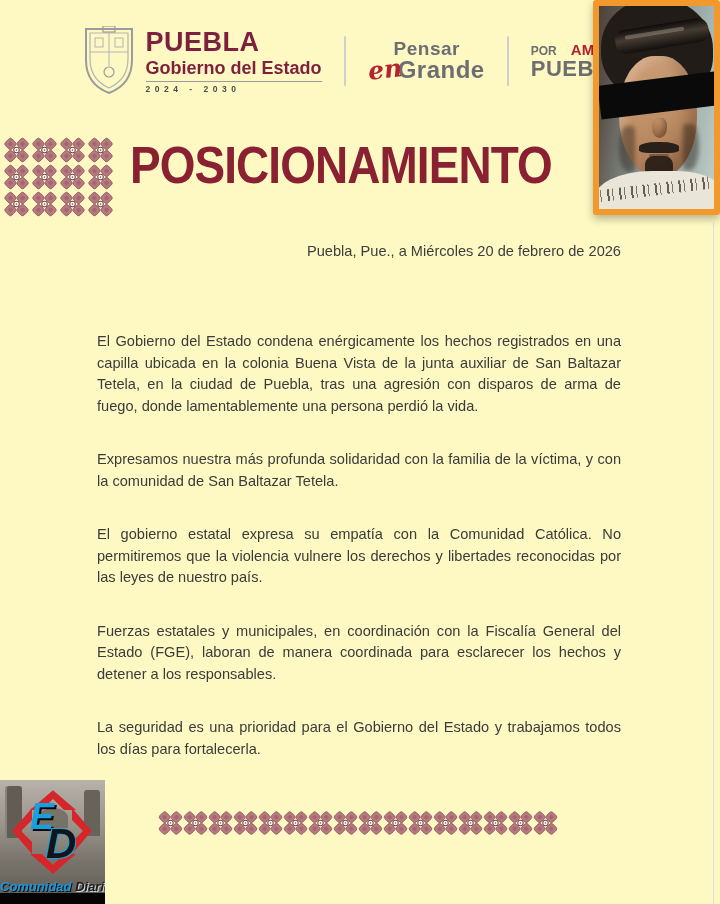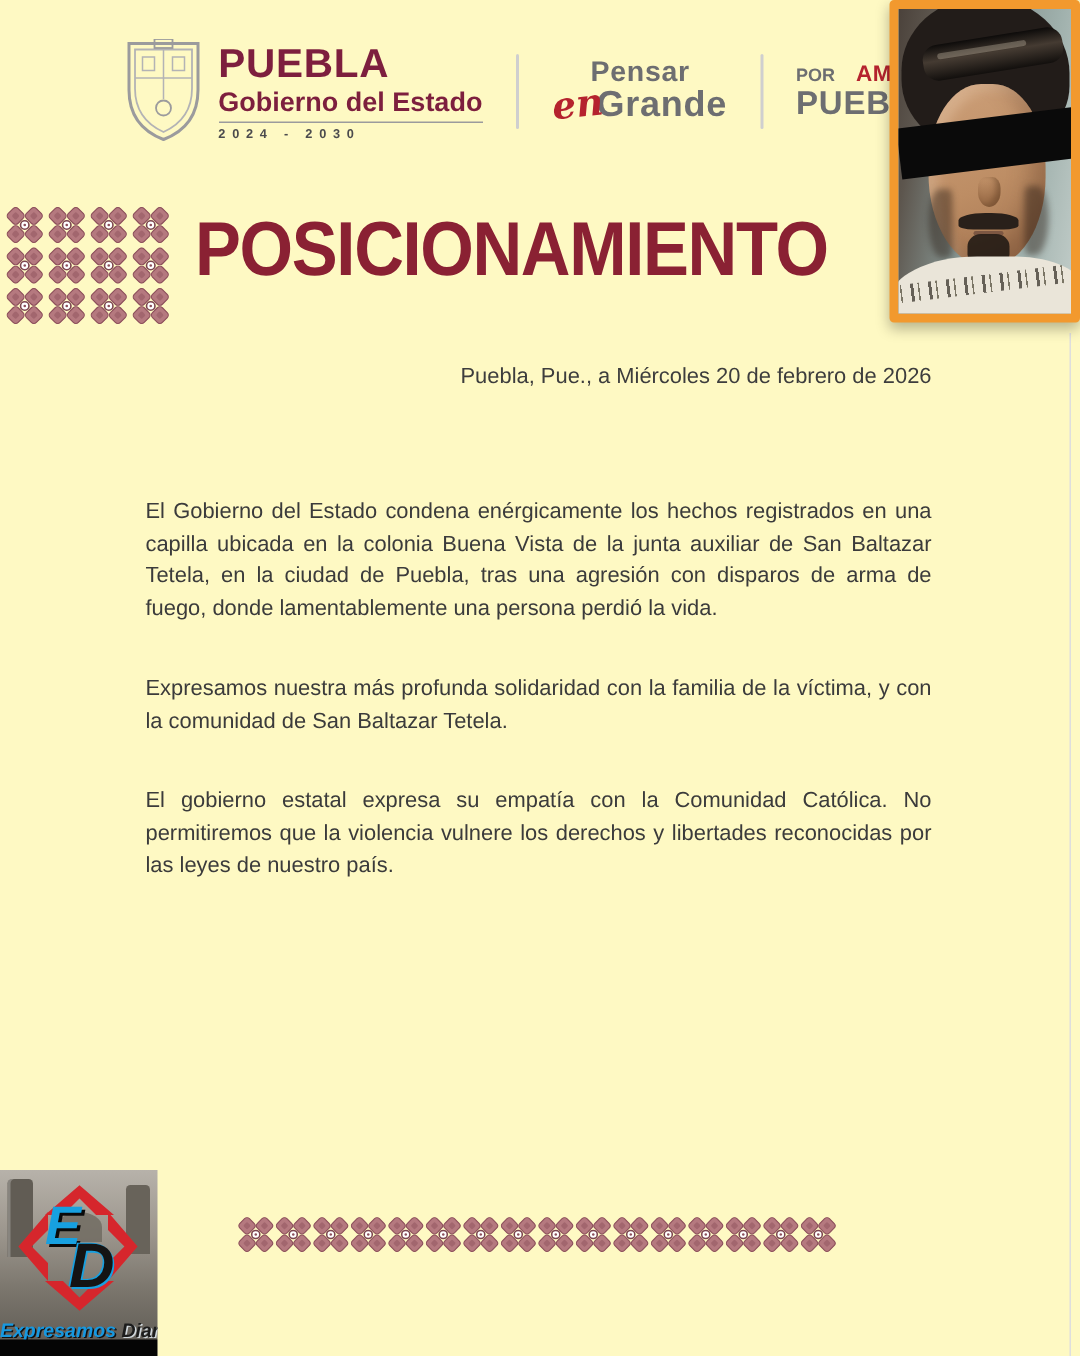--- a/index.html
+++ b/index.html
@@ -237,20 +237,22 @@
         <use href="#rosette" xlink:href="#rosette"></use>
       </svg>
     </div>
   <div class="doc-title">POSICIONAMIENTO</div>
 
   <div class="dateline">Puebla, Pue., a Miércoles 20 de febrero de 2026</div>
   <div class="body-copy" id="paragraphs">
       <p>El Gobierno del Estado condena enérgicamente los hechos registrados en una capilla ubicada en la colonia Buena Vista de la junta auxiliar de San Baltazar Tetela, en la ciudad de Puebla, tras una agresión con disparos de arma de fuego, donde lamentablemente una persona perdió la vida.</p>
       <p>Expresamos nuestra más profunda solidaridad con la familia de la víctima, y con la comunidad de San Baltazar Tetela.</p>
       <p>El gobierno estatal expresa su empatía con la Comunidad Católica. No permitiremos que la violencia vulnere los derechos y libertades reconocidas por las leyes de nuestro país.</p>
+      <p>Fuerzas estatales y municipales, en coordinación con la Fiscalía General del Estado (FGE), laboran de manera coordinada para esclarecer los hechos y detener a los responsables.</p>
+      <p>La seguridad es una prioridad para el Gobierno del Estado y trabajamos todos los días para fortalecerla.</p>
     </div>
 
   <div class="pattern-bottom" id="pattern-bottom">
       <svg viewBox="0 0 24 24">
         <use href="#rosette" xlink:href="#rosette"></use>
       </svg>
       <svg viewBox="0 0 24 24">
         <use href="#rosette" xlink:href="#rosette"></use>
       </svg>
       <svg viewBox="0 0 24 24">
@@ -301,18 +303,18 @@
     <div class="wm-tower-l"></div>
     <div class="wm-tower-r"></div>
     <div class="wm-dome"></div>
     <div class="chev chev-up"></div>
     <div class="chev chev-down"></div>
     <div class="chev chev-left"></div>
     <div class="chev chev-right"></div>
     <span class="wm-e">E</span>
     <span class="wm-d">D</span>
     <div class="wm-caption">
-      <span class="wm-name1">Expresamos</span>
+      <span class="wm-name1">Comunidad</span>
       <span class="wm-name2">Diario</span>
     </div>
     <div class="wm-blackbar"></div>
   </div>
 </div>
 
 </body></html>

